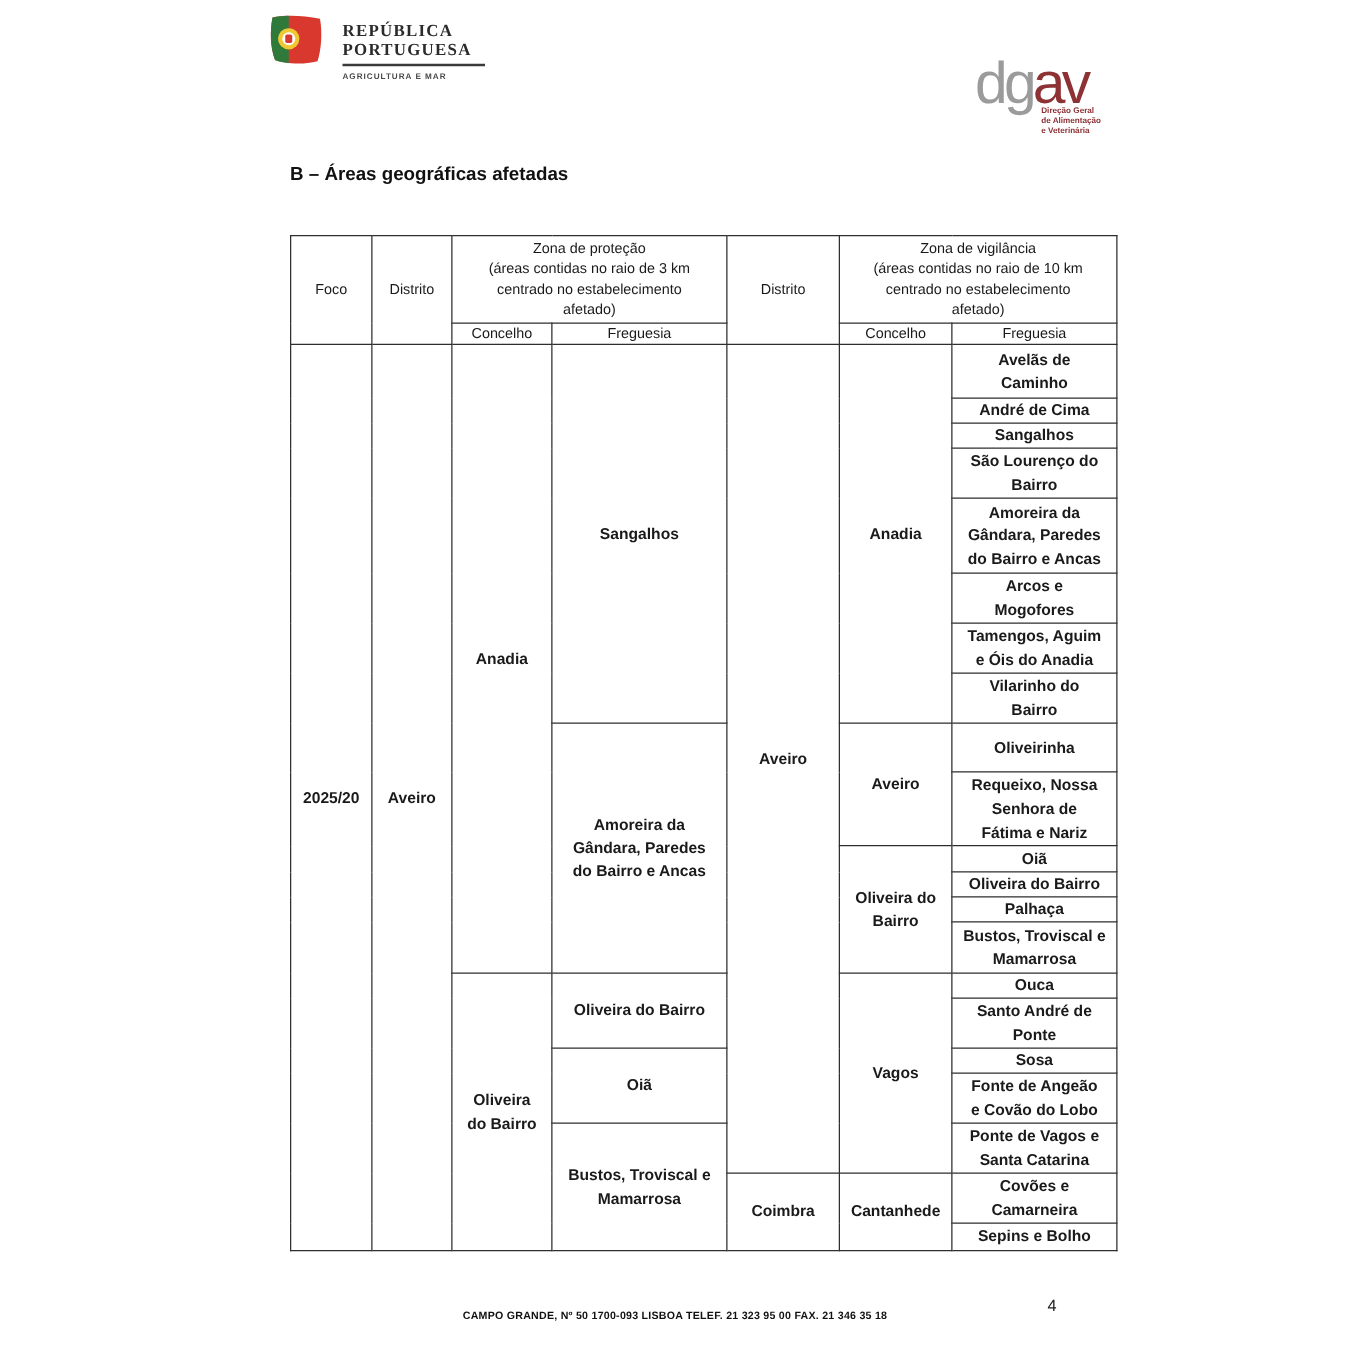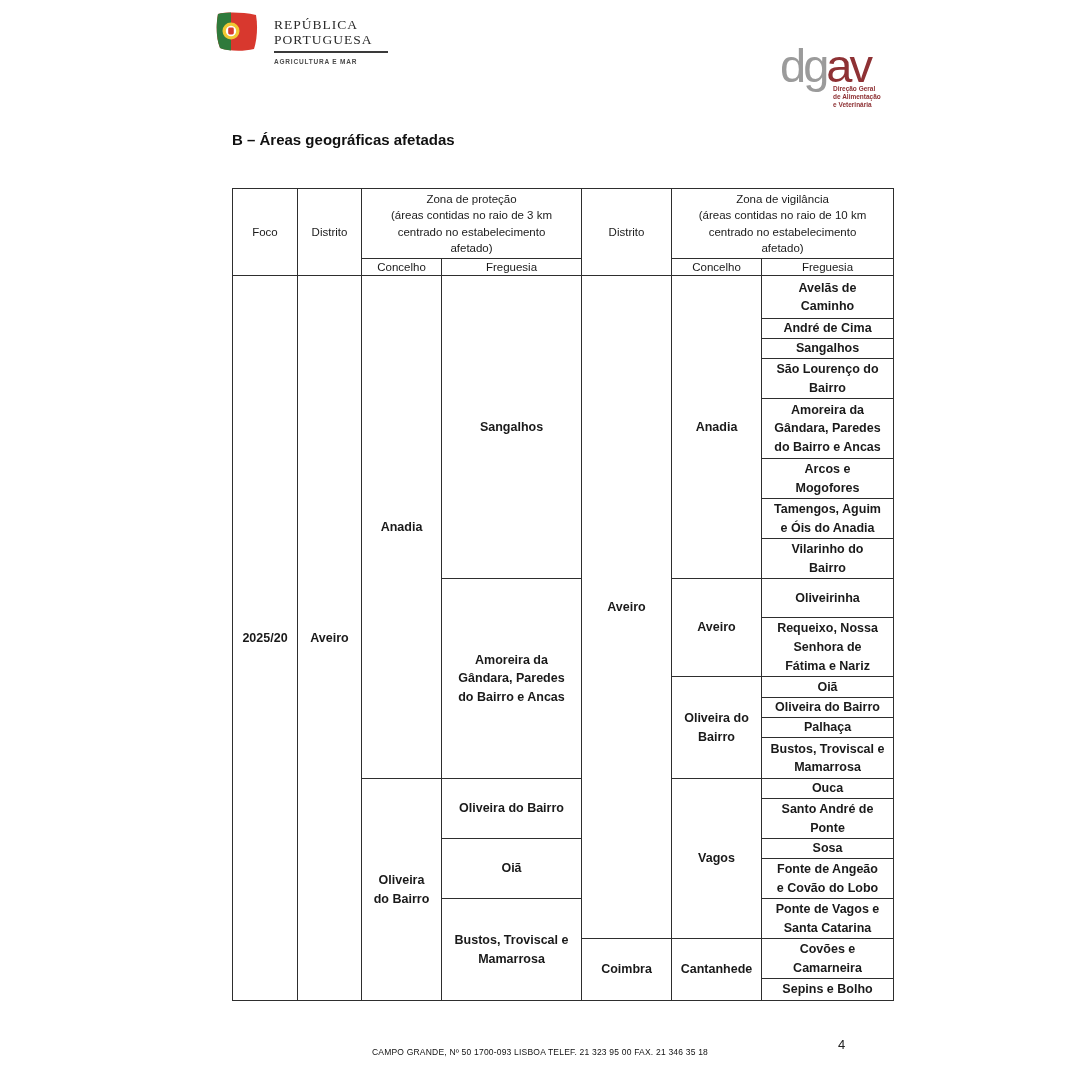--- a/index.html
+++ b/index.html
@@ -7,21 +7,21 @@
   .page {
     position:relative; width:1080px; height:1080px; background:#ffffff;
     font-family:"Liberation Sans", sans-serif; color:#1a1a1a; overflow:hidden;
   }
 
   
   .gov-logo { position:absolute; left:212px; top:12px; display:flex; }
   .gov-flag { width:48px; height:40px; }
   .gov-text { margin-left:14px; padding-top:5px; }
   .gov-name {
-    font-family:"Liberation Serif", serif; font-weight:normal; font-size:13.5px;
+    font-family:"Liberation Serif", serif; font-weight:bold; font-size:13.5px;
     letter-spacing:1px; color:#2b2b2b; line-height:1.12;
   }
   .gov-rule { width:114px; height:2px; background:#3a3a3a; margin-top:4px; }
   .gov-dept {
     margin-top:5px; font-size:6.5px; font-weight:bold; letter-spacing:0.8px; color:#4a4a4a;
   }
 
   
   .dgav-logo { position:absolute; left:780px; top:8px; line-height:1; }
   .dgav-letters { font-size:47px; font-weight:normal; letter-spacing:-3px;margin-top:34px; }
@@ -47,21 +47,21 @@
     padding:0 2px; white-space:pre-line; line-height:1.5; overflow:hidden;
     font-weight:bold;
   }
   table.areas thead th { font-size:11.5px; font-weight:normal; line-height:1.42; }
   tr.hdr1 { height:70px; }
   tr.hdr2 { height:17px; }
 
   
   .footer-line {
     position:absolute; left:0; right:0; top:1047px; text-align:center;
-    font-size:8.5px; font-weight:normal; letter-spacing:0.2px; color:#111;
+    font-size:8.5px; font-weight:bold; letter-spacing:0.2px; color:#111;
   }
   .page-number { position:absolute; left:838px; top:1037px; font-size:13px; color:#222; }
 </style>
 </head>
 <body>
 
 <div class="page">
 
   <div class="gov-logo">
     <svg class="gov-flag" viewBox="0 0 48 40">

